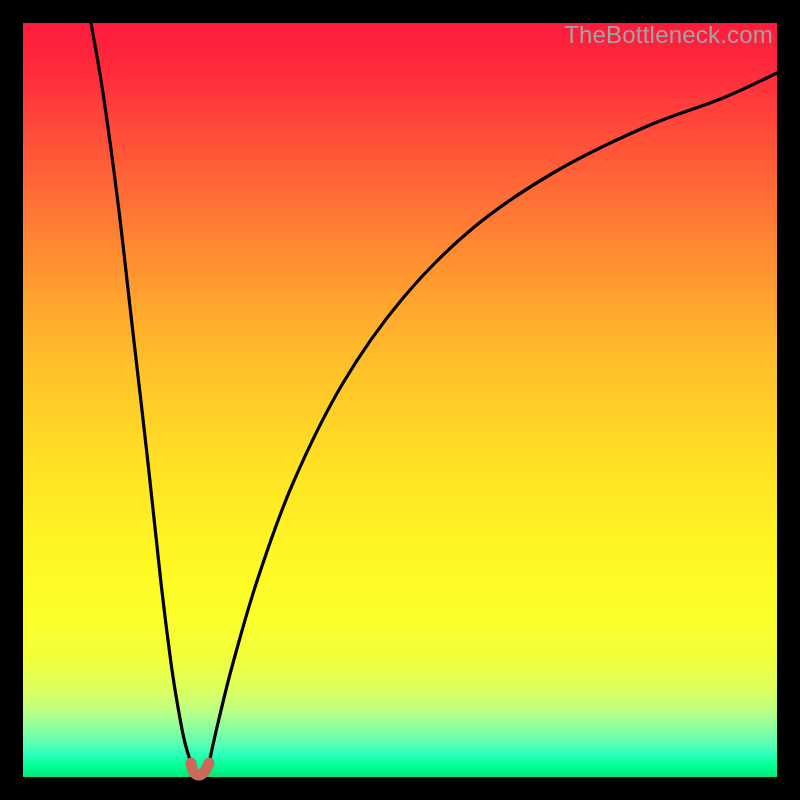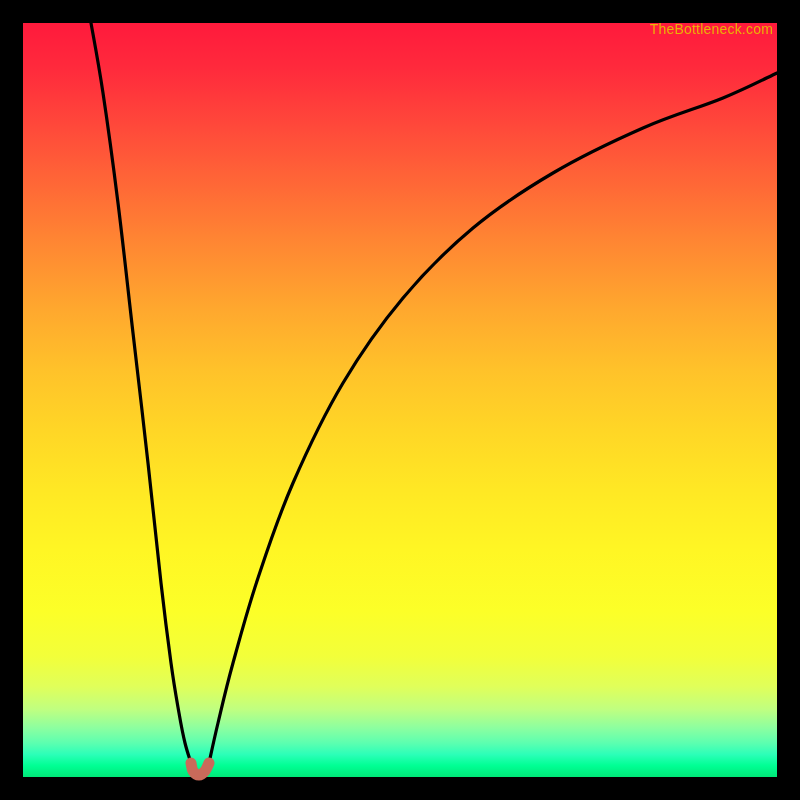--- a/index.html
+++ b/index.html
@@ -44,23 +44,23 @@
       #5cffb0 95.5%,
       #2cffb8 97%,
       #00ff94 98.5%,
       #00e878 100%
     );
   }
   .watermark {
     position: absolute;
     top: -2px;
     right: 4px;
-    color: #eab308;
+    color: #a3a3a3;
     font-family: Arial, Helvetica, sans-serif;
-    font-size: 14px;
+    font-size: 24px;
     font-weight: 500;
     letter-spacing: 0.2px;
   }
   svg.curves {
     position: absolute;
     left: 0;
     top: 0;
     width: 754px;
     height: 754px;
     overflow: visible;

